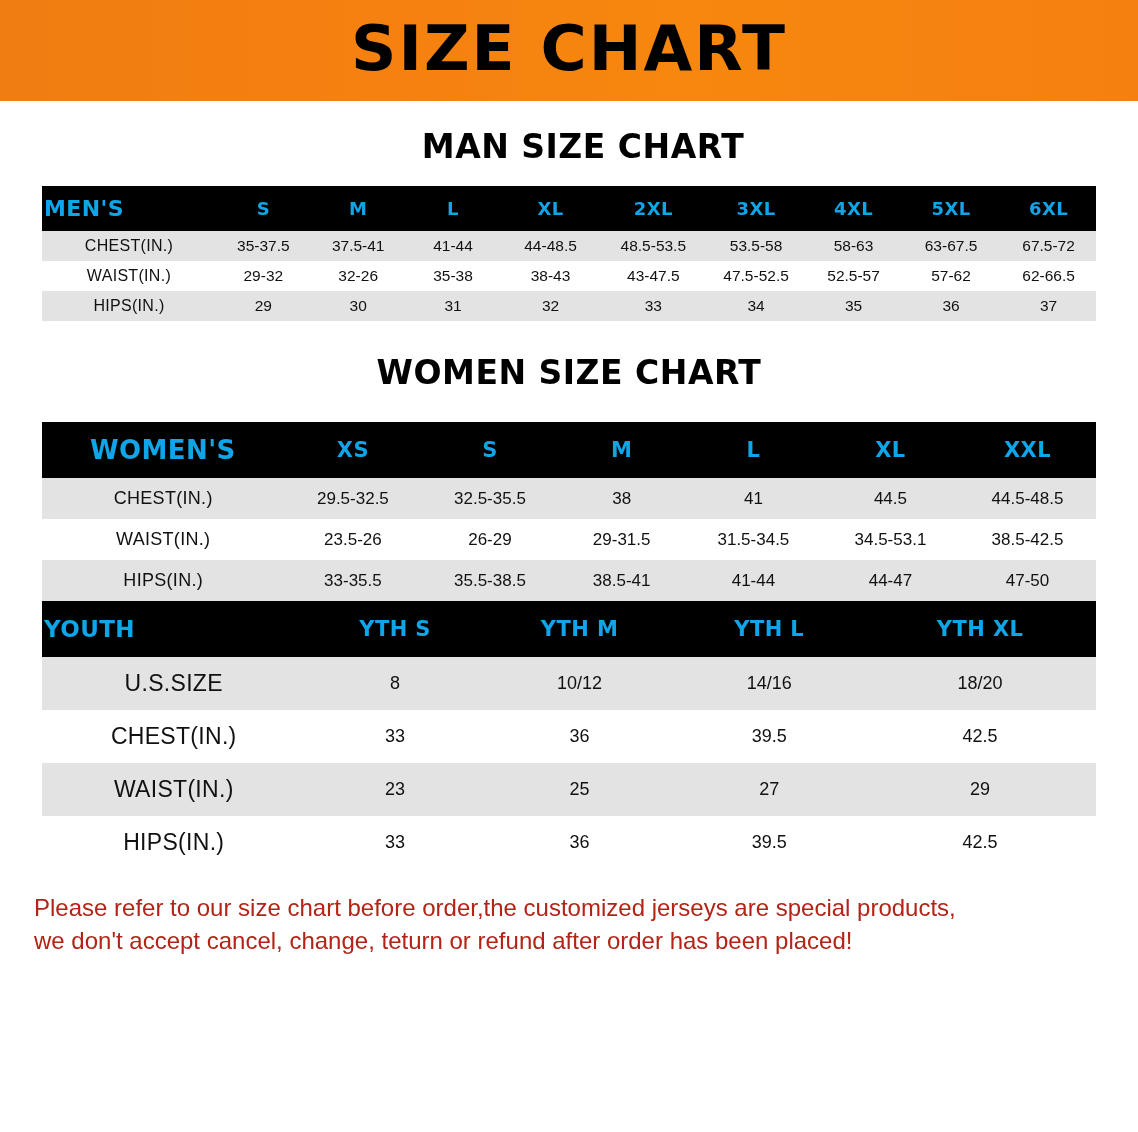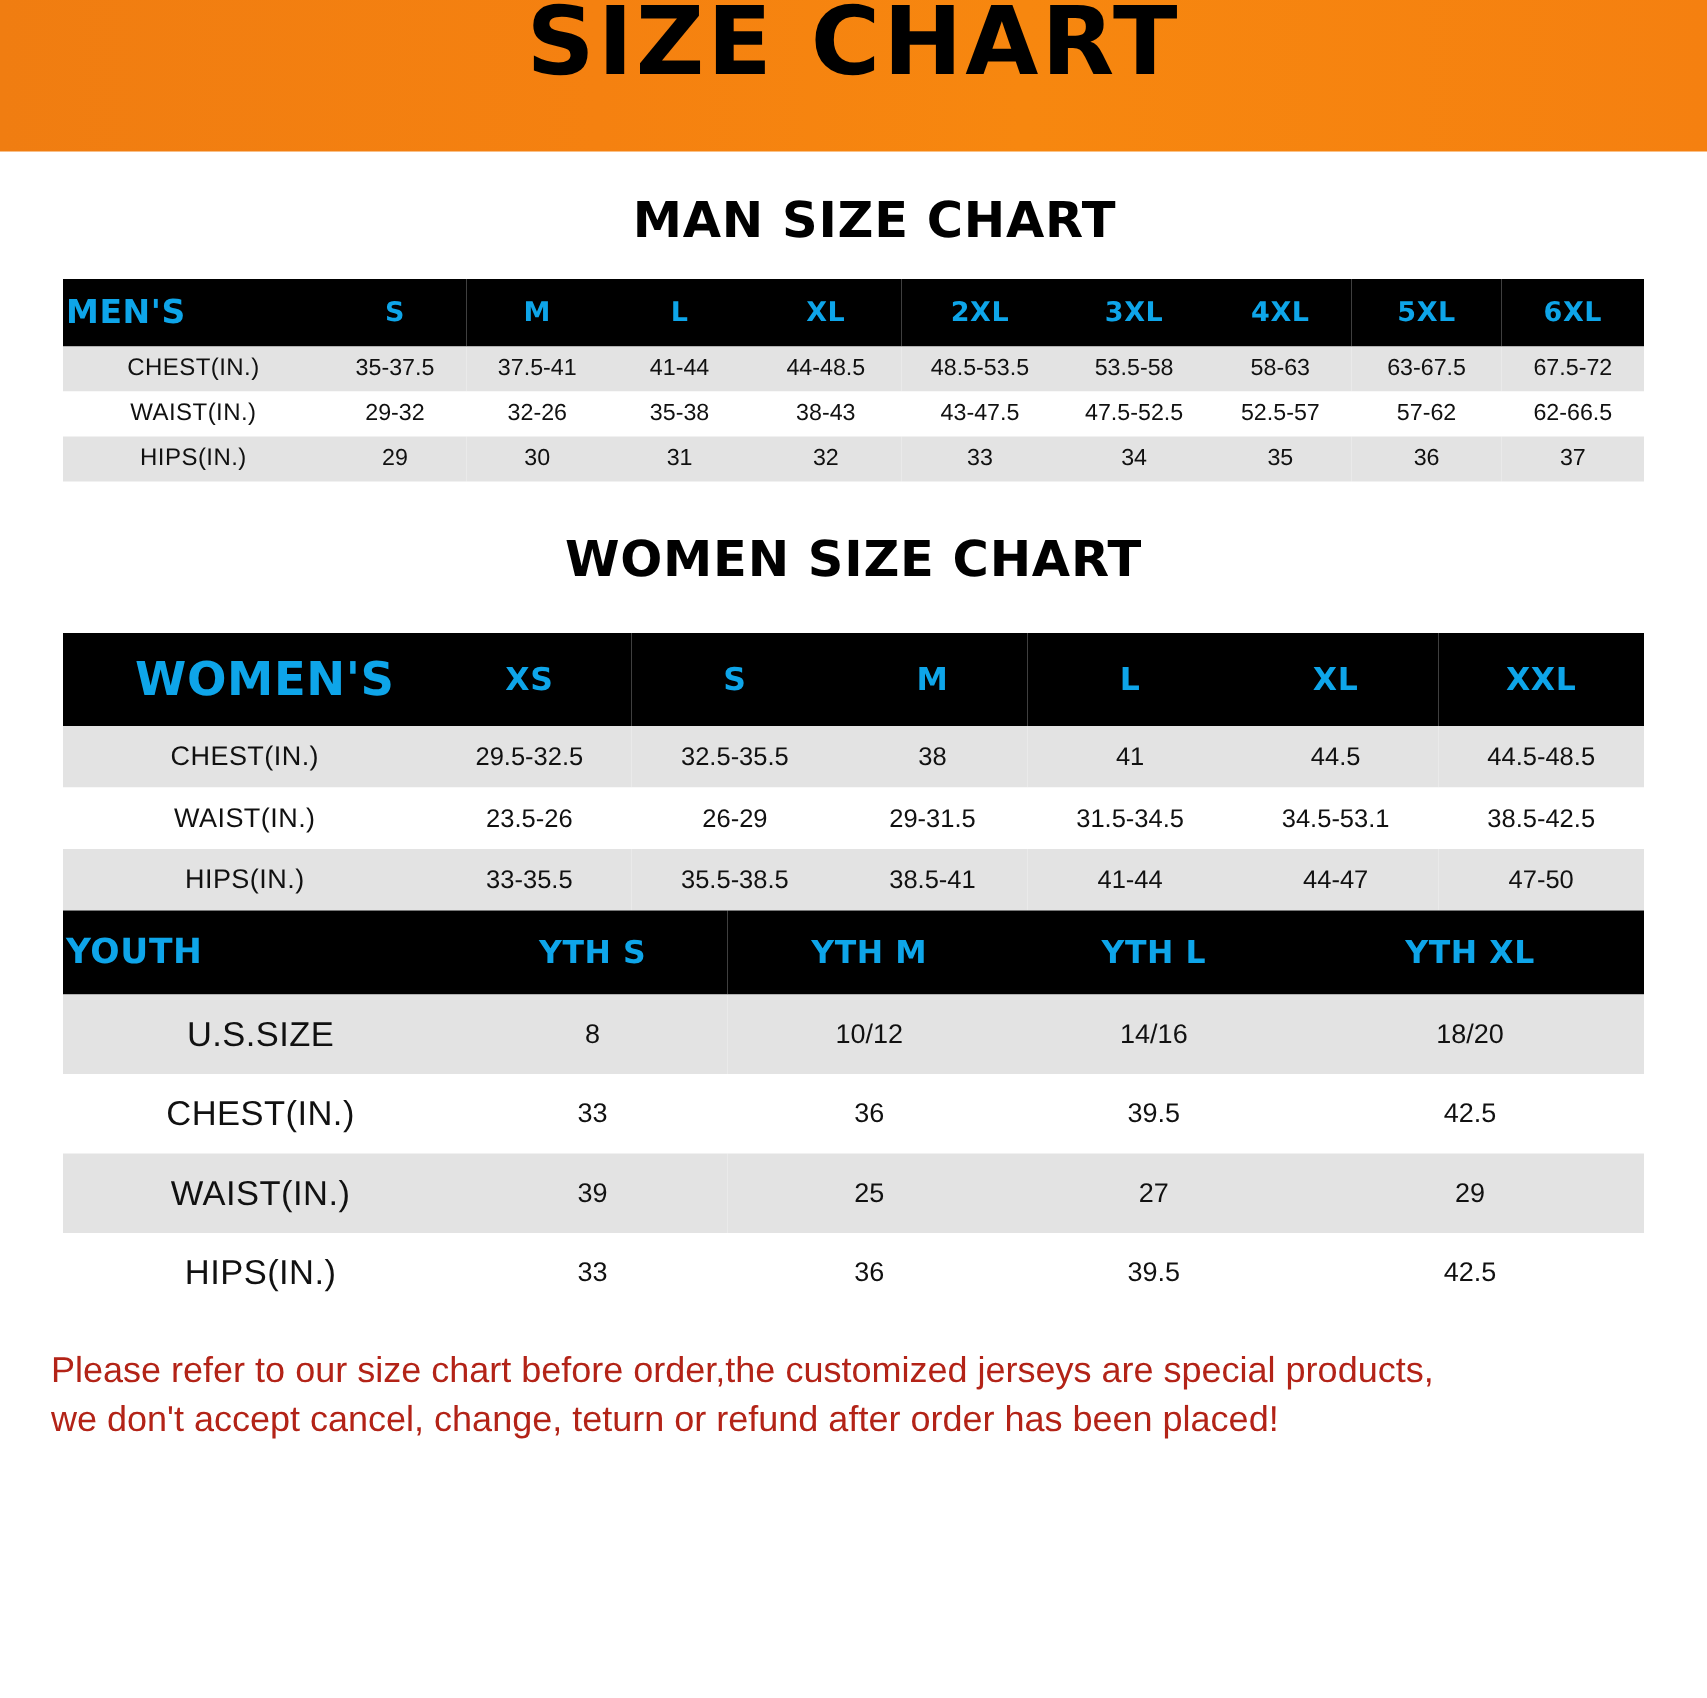--- a/index.html
+++ b/index.html
@@ -16,20 +16,21 @@
     background: #ffffff;
     overflow: hidden;
   }
 
   
   .banner {
     width: 100%;
     height: 101px;
     background: linear-gradient(to right, #f07d11 0%, #f58110 35%, #f7870f 60%, #f58010 100%);
     display: flex;
+    align-items: center;
     justify-content: center;
   }
   .banner-title {
     font-family: "DejaVu Sans", sans-serif;
     font-weight: bold;
     font-size: 63px;
     letter-spacing: 2px;
     color: #000000;
     line-height: 1;
     margin-top: -4px;
@@ -87,21 +88,21 @@
   tbody tr.plain td { background: #ffffff; }
 
   
   #men-table thead th { font-size: 18px; padding: 10px 2px; }
   #men-table thead th.rowhead { font-size: 22px; }
   #men-table tbody td { font-size: 15.5px; padding: 6px 2px; }
   #men-table tbody td.rowhead { font-size: 16px; }
 
   
   #women-table thead th { font-size: 21px; padding: 13px 2px; }
-  #women-table thead th.rowhead { font-size: 31px; padding-left: 48px; }
+  #women-table thead th.rowhead { font-size: 26px; padding-left: 48px; }
   #women-table tbody td { font-size: 17px; padding: 10px 2px; }
   #women-table tbody td.rowhead { font-size: 18px; }
 
   
   #youth-table thead th { font-size: 21px; padding: 15px 2px; }
   #youth-table thead th.rowhead { font-size: 23px; }
   #youth-table tbody td { font-size: 18px; padding: 13px 2px; }
   #youth-table tbody td.rowhead { font-size: 23px; }
 
   
@@ -277,21 +278,21 @@
           </tr>
           <tr class="plain">
             <td class="rowhead">CHEST(IN.)</td>
             <td>33</td>
             <td>36</td>
             <td>39.5</td>
             <td>42.5</td>
           </tr>
           <tr class="shade">
             <td class="rowhead">WAIST(IN.)</td>
-            <td>39</td>
+            <td>23</td>
             <td>25</td>
             <td>27</td>
             <td>29</td>
           </tr>
           <tr class="plain">
             <td class="rowhead">HIPS(IN.)</td>
             <td>33</td>
             <td>36</td>
             <td>39.5</td>
             <td>42.5</td>

